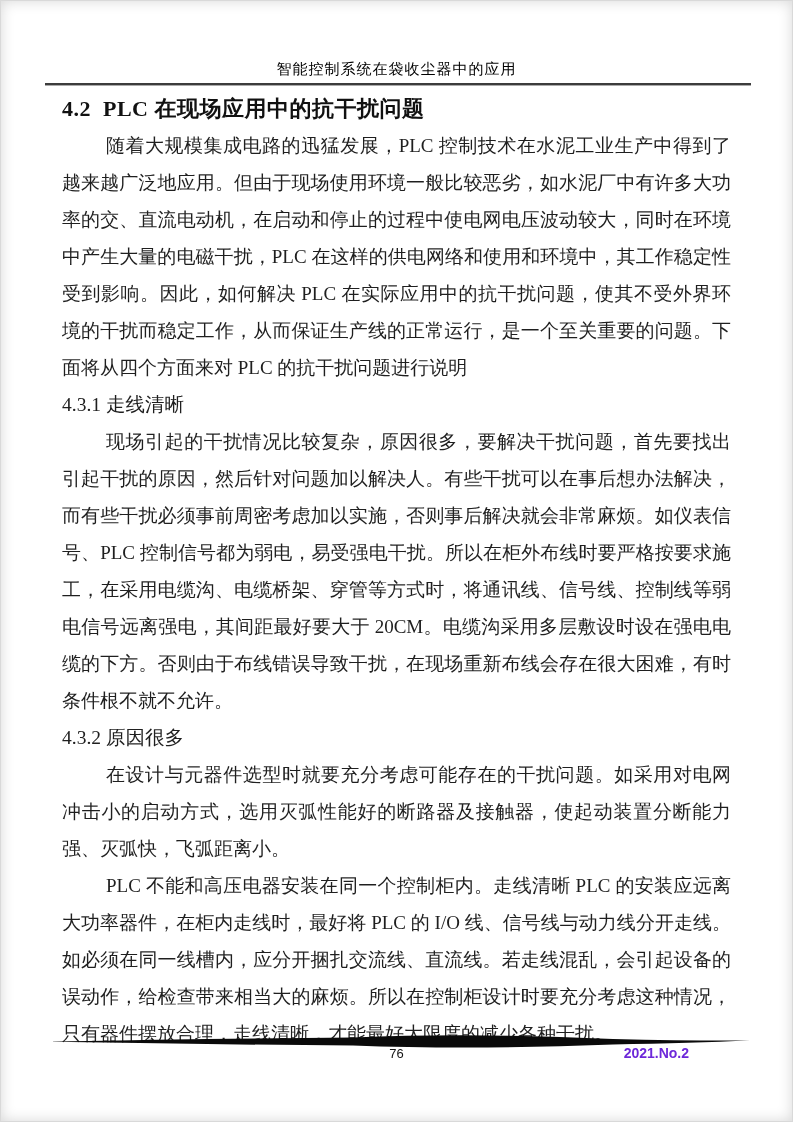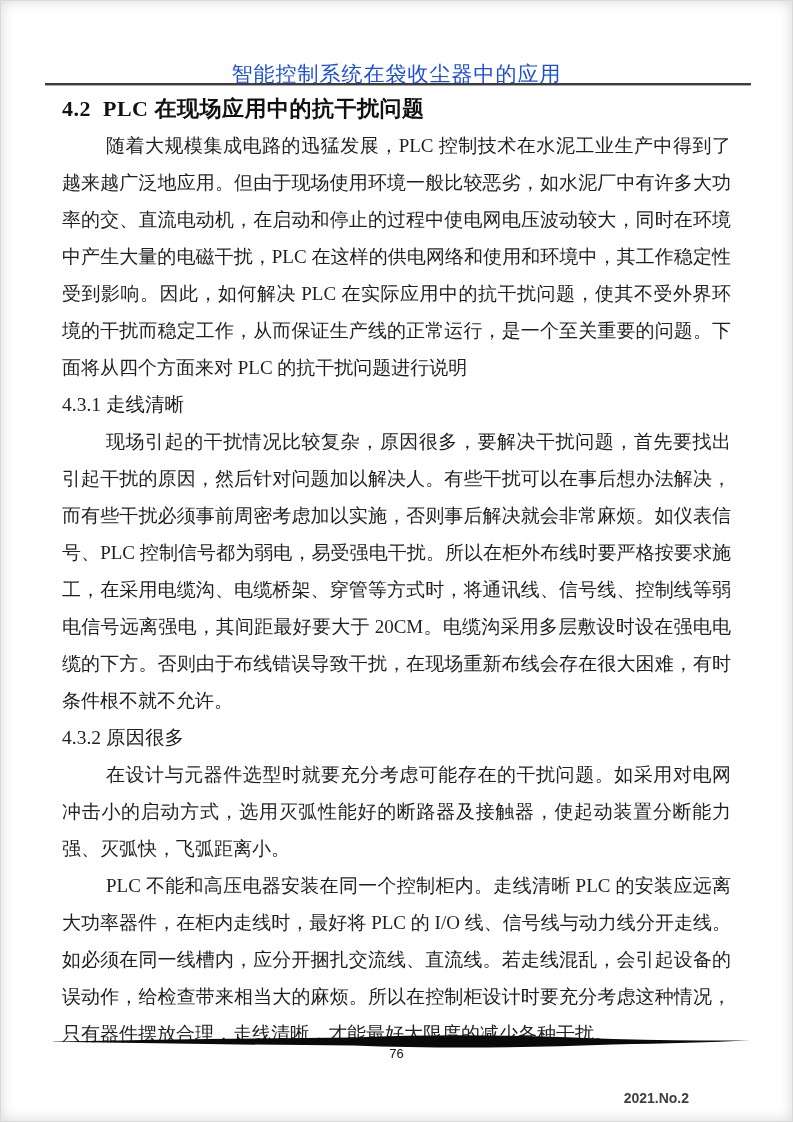--- a/index.html
+++ b/index.html
@@ -20,23 +20,23 @@
     border: 1px solid #d9d9d9;
     pointer-events: none;
     z-index: 5;
   }
   .running-head {
     position: absolute;
     top: 60px;
     left: 0;
     right: 0;
     text-align: center;
-    font-size: 21px;
+    font-size: 15px;
     letter-spacing: 1px;
-    color: #1d4ed8;
+    color: #000000;
   }
   .head-rule {
     position: absolute;
     top: 83px;
     left: 45px;
     width: 706px;
     height: 0;
     border-top: 2px solid #3c3c3c;
     border-bottom: 1px solid #aaa;
   }
@@ -82,26 +82,26 @@
     top: 1046px;
     left: 0;
     right: 0;
     text-align: center;
     font-family: "Liberation Sans", "DejaVu Sans", sans-serif;
     font-size: 13px;
     color: #141414;
   }
   .issue {
     position: absolute;
-    top: 1090px;
+    top: 1045px;
     right: 104px;
     font-family: "Liberation Sans", "DejaVu Sans", sans-serif;
     font-weight: 600;
     font-size: 14px;
-    color: #404040;
+    color: #6d28d9;
   }
 </style>
 </head>
 <body>
 
 <div class="scan-edge"></div>
 
 <div class="running-head">智能控制系统在袋收尘器中的应用</div>
 
 <div class="head-rule"></div>

